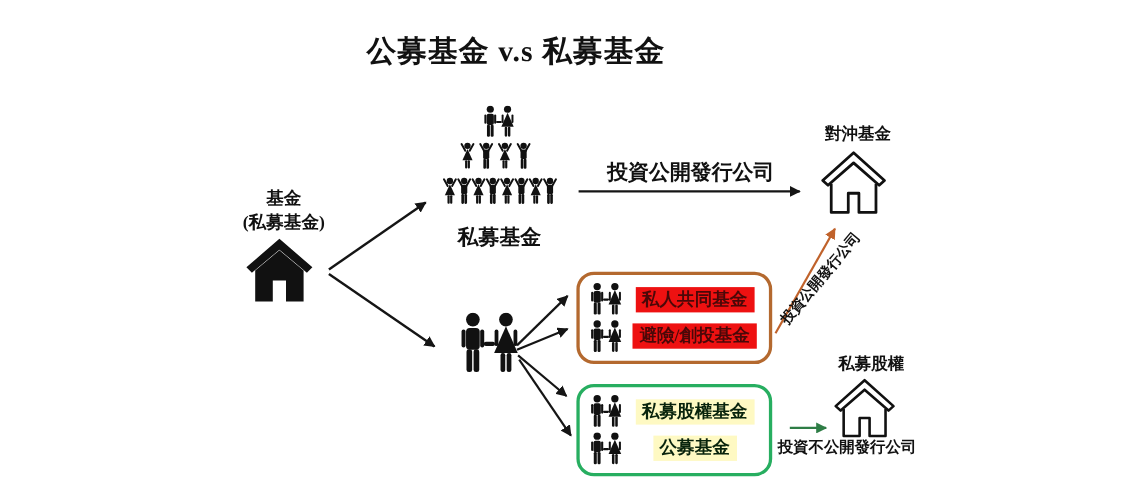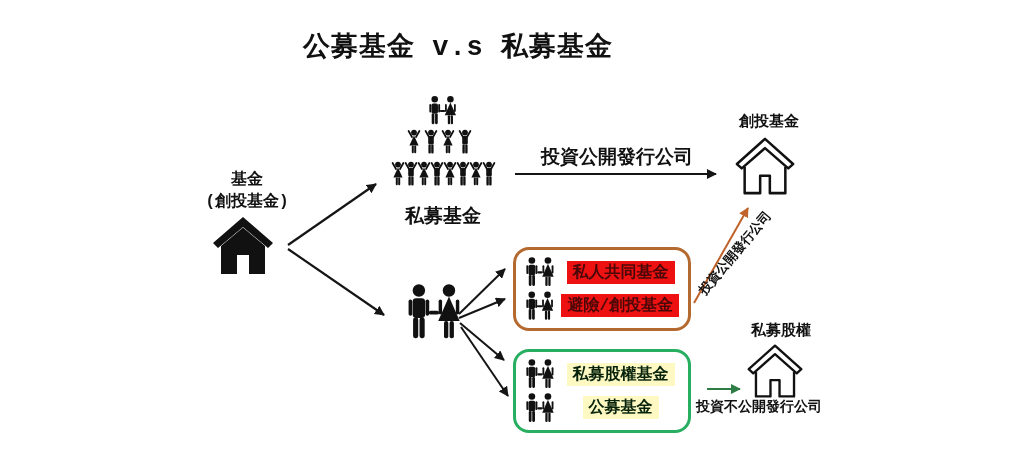--- a/index.html
+++ b/index.html
@@ -1,19 +1,20 @@
 <!DOCTYPE html>
 <html><head>
 <meta charset="utf-8">
 <style>
   html,body{margin:0;padding:0;background:#ffffff;}
   .canvas{
     position:relative;width:916px;height:456px;background:#ffffff;
-    font-family:Liberation Mono, monospace;color:#111;
+    font-family:Liberation Serif, serif;color:#111;
     overflow:hidden;
+    margin-left:11px;
   }
   .abs{position:absolute;}
 
   .title{top:28px;left:0;width:100%;text-align:center;font-size:27px;font-weight:bold;letter-spacing:1px;}
 
   .src-label{left:190px;top:170px;width:114px;text-align:center;font-size:16px;font-weight:bold;line-height:1.35;}
   .src-house{left:210px;top:216px;}
 
   .crowd{left:390px;top:96px;}
   .crowd-label{left:388px;top:203px;width:110px;text-align:center;font-size:19px;font-weight:bold;}
@@ -110,21 +111,21 @@
     <line x1="460" y1="323" x2="504" y2="360" stroke="#151515" stroke-width="2" marker-end="url(#mB)"></line>
     <line x1="461" y1="327" x2="508" y2="396" stroke="#151515" stroke-width="2" marker-end="url(#mB)"></line>
     <line x1="694" y1="303" x2="748" y2="208" stroke="#c0622b" stroke-width="2" marker-end="url(#mO)"></line>
     <line x1="707" y1="389" x2="740" y2="389" stroke="#2e7d46" stroke-width="2" marker-end="url(#mG)"></line>
   </svg>
 
   <div class="abs title">公募基金 v.s 私募基金</div>
 
   <div class="abs src-label">
     <div>基金</div>
-    <div>(創投基金)</div>
+    <div>(私募基金)</div>
   </div>
   <div class="abs src-house">
     <svg width="66" height="60" viewBox="0 0 64 60" fill="#111">
       <path d="M32 1 L62 27 L57 32 L32 11 L7 32 L2 27 Z"></path>
       <path d="M10 30 L32 11.5 L54 30 V58 H38 V39 H26 V58 H10 Z"></path>
     </svg>
   </div>
 
   <div class="abs crowd">
     <svg width="106" height="98" viewBox="0 0 106 98">
@@ -140,21 +141,21 @@
       <use href="#g-rwoman" transform="translate(53,64)"></use>
       <use href="#g-rman" transform="translate(66,64)"></use>
       <use href="#g-rwoman" transform="translate(79,64)"></use>
       <use href="#g-rman" transform="translate(92,64)"></use>
     </svg>
   </div>
   <div class="abs crowd-label">私募基金</div>
 
   <div class="abs invest-label">投資公開發行公司</div>
 
-  <div class="abs pub-equity-label">創投基金</div>
+  <div class="abs pub-equity-label">對沖基金</div>
   <div class="abs pub-house">
     <svg width="62" height="64" viewBox="0 0 64 64" fill="none" stroke="#111" stroke-width="2.6" stroke-linejoin="round">
       <path d="M32 4 L61 30 L56 34.5 L32 13.5 L8 34.5 L3 30 Z"></path>
       <path d="M11 33 V60 H27 V42 H37 V60 H53 V33"></path>
     </svg>
   </div>
 
   <div class="abs rot-label">投資公開發行公司</div>
 
   <div class="abs couple-main">

